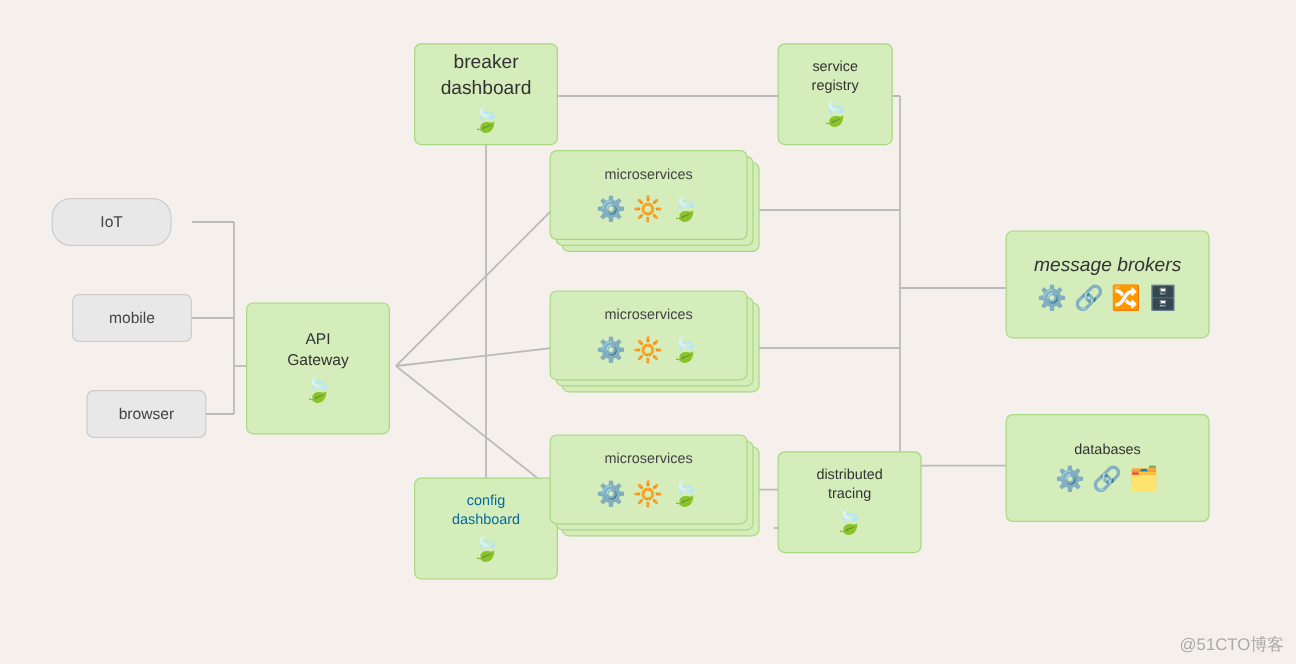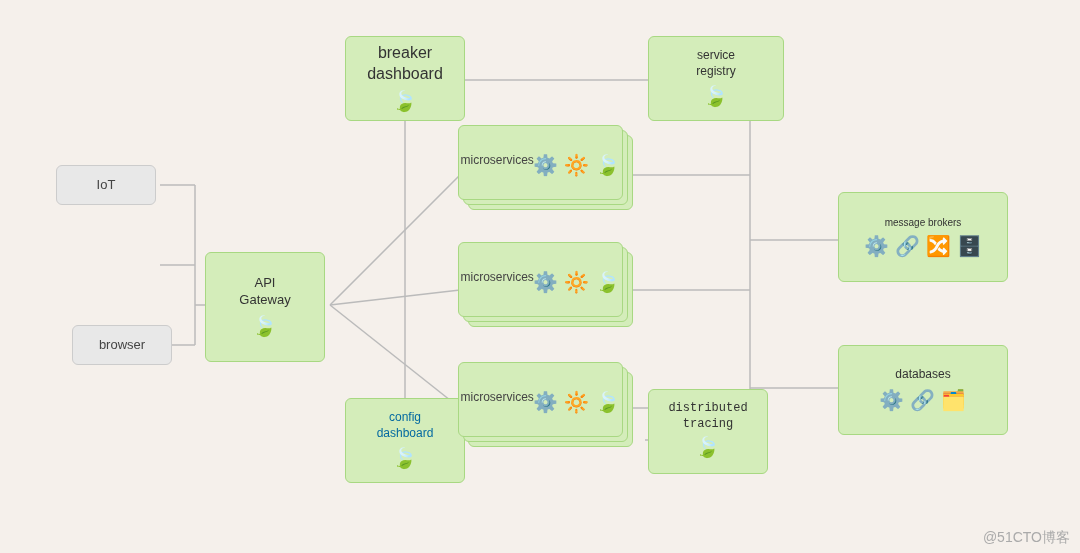--- a/index.html
+++ b/index.html
@@ -69,21 +69,21 @@
       background: #d4edba;
       border: 1px solid #a8d882;
     }
 
     .stack-main {
       position: relative;
       background: #d4edba;
       border: 1px solid #a8d882;
       border-radius: 6px;
       display: flex;
-      flex-direction: row;
+      flex-direction: column;
       align-items: center;
       justify-content: center;
       padding: 10px 14px;
       z-index: 3;
     }
 
     .stack-label {
       font-size: 12px;
       color: #444;
       margin-bottom: 6px;
@@ -139,58 +139,61 @@
 
     <line x1="630" y1="175" x2="750" y2="175" stroke="#bbb" stroke-width="1.5"></line>
     <line x1="630" y1="290" x2="750" y2="290" stroke="#bbb" stroke-width="1.5"></line>
     <line x1="630" y1="408" x2="750" y2="408" stroke="#bbb" stroke-width="1.5"></line>
 
     <line x1="840" y1="240" x2="750" y2="240" stroke="#bbb" stroke-width="1.5"></line>
 
     <line x1="840" y1="388" x2="750" y2="388" stroke="#bbb" stroke-width="1.5"></line>
   </svg>
 
-  <div class="box box-gray" style="left:56px; top:165px; width:100px; height:40px;">
+  <div class="box box-gray" style="left:43px; top:165px; width:100px; height:40px;border-radius:16px;">
     <span>IoT</span>
   </div>
 
+  <div class="box box-gray" style="left:60px; top:245px; width:100px; height:40px;">
+    <span>mobile</span>
+  </div>
 
   <div class="box box-gray" style="left:72px; top:325px; width:100px; height:40px;">
     <span>browser</span>
   </div>
 
   <div class="box box-green" style="left:205px; top:252px; width:120px; height:110px;">
     <span style="font-size:13px; color:#333;">API<br>Gateway</span>
     <div class="icon-row">
       <span class="icon icon-green">🍃</span>
     </div>
   </div>
 
   <div class="box box-green" style="left:345px; top:36px; width:120px; height:85px;">
     <span style="font-size:16px; color:#333;">breaker<br>dashboard</span>
     <div class="icon-row">
       <span class="icon icon-green">🍃</span>
     </div>
   </div>
 
-  <div class="box box-green" style="left:648px; top:36px; width:136px; height:85px;">
+  <div class="box box-green" style="left:648px; top:36px; width:96px; height:85px;">
     <span style="font-size:12px; color:#333;">service<br>registry</span>
     <div class="icon-row">
       <span class="icon icon-green">🍃</span>
     </div>
   </div>
 
   <div class="box box-green" style="left:345px; top:398px; width:120px; height:85px;">
     <span style="font-size:12px; color:#0369a1;">config<br>dashboard</span>
     <div class="icon-row">
       <span class="icon icon-green">🍃</span>
     </div>
   </div>
 
-  <div class="box box-green" style="left:648px; top:389px; width:120px; height:85px;font-family:Liberation Mono, monospace;">
+  <div class="box box-green" style="left:648px; top:376px; width:120px; height:85px;">
     <span style="font-size:12px; color:#333;">distributed<br>tracing</span>
     <div class="icon-row">
       <span class="icon icon-green">🍃</span>
     </div>
   </div>
 
   <div class="stack-wrapper" style="left:458px; top:125px; width:175px; height:100px;">
     <div class="stack-card" style="width:165px; height:75px; top:10px; left:10px; z-index:1;"></div>
     <div class="stack-card" style="width:165px; height:75px; top:5px; left:5px; z-index:2;"></div>
     <div class="stack-main" style="width:165px; height:75px; top:0; left:0; z-index:3;">
@@ -223,21 +226,21 @@
       <div class="stack-label">microservices</div>
       <div class="icon-row">
         <span class="icon icon-green">⚙️</span>
         <span class="icon icon-green">🔆</span>
         <span class="icon icon-green">🍃</span>
       </div>
     </div>
   </div>
 
   <div class="box box-green" style="left:838px; top:192px; width:170px; height:90px;">
-    <span style="font-size:10px; color:#333;">message brokers</span>
+    <span style="font-size:16px; color:#333;font-style:italic;">message brokers</span>
     <div class="icon-row">
       <span class="icon icon-green">⚙️</span>
       <span class="icon icon-green">🔗</span>
       <span class="icon icon-green">🔀</span>
       <span class="icon icon-green">🗄️</span>
     </div>
   </div>
 
   <div class="box box-green" style="left:838px; top:345px; width:170px; height:90px;">
     <span style="font-size:12px; color:#333;">databases</span>

